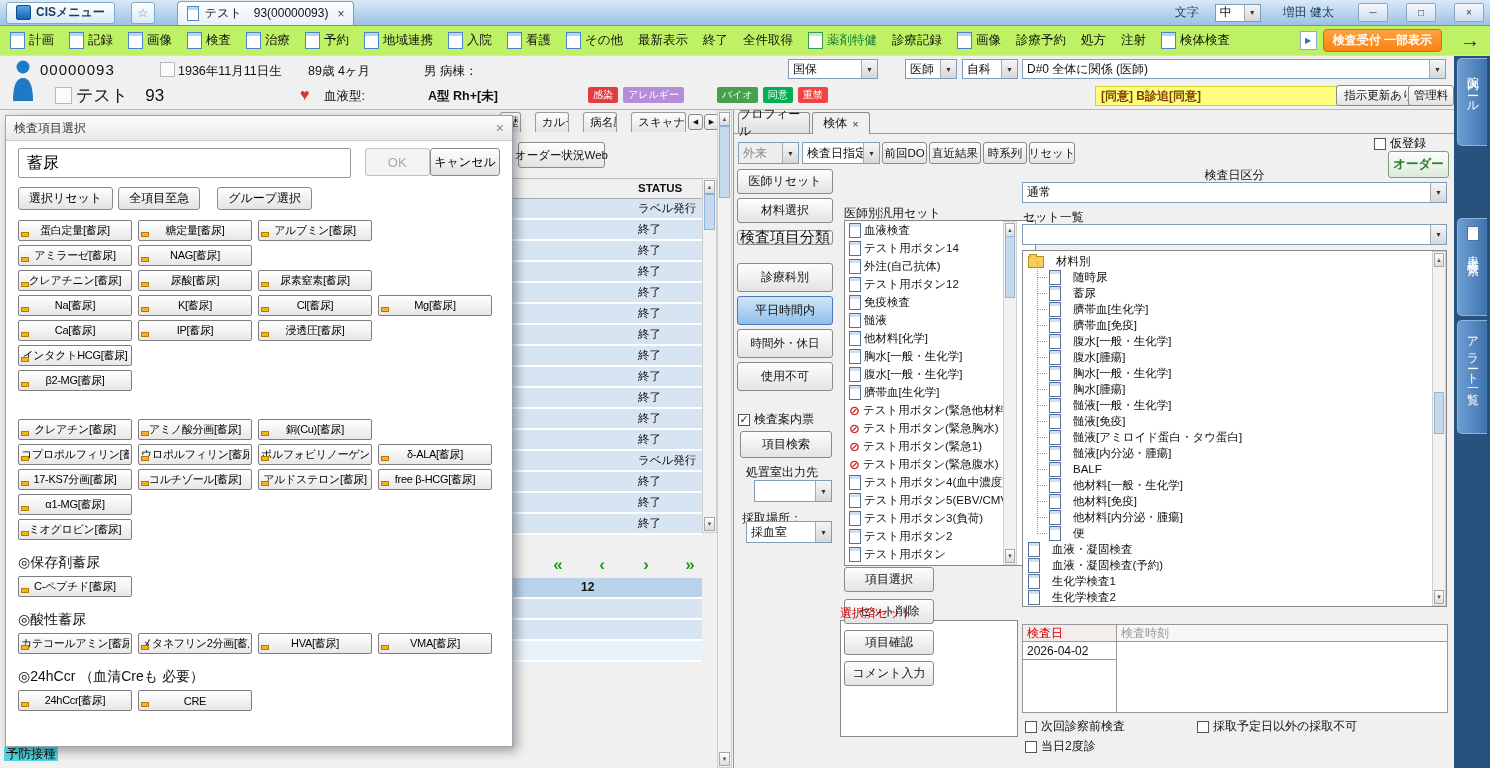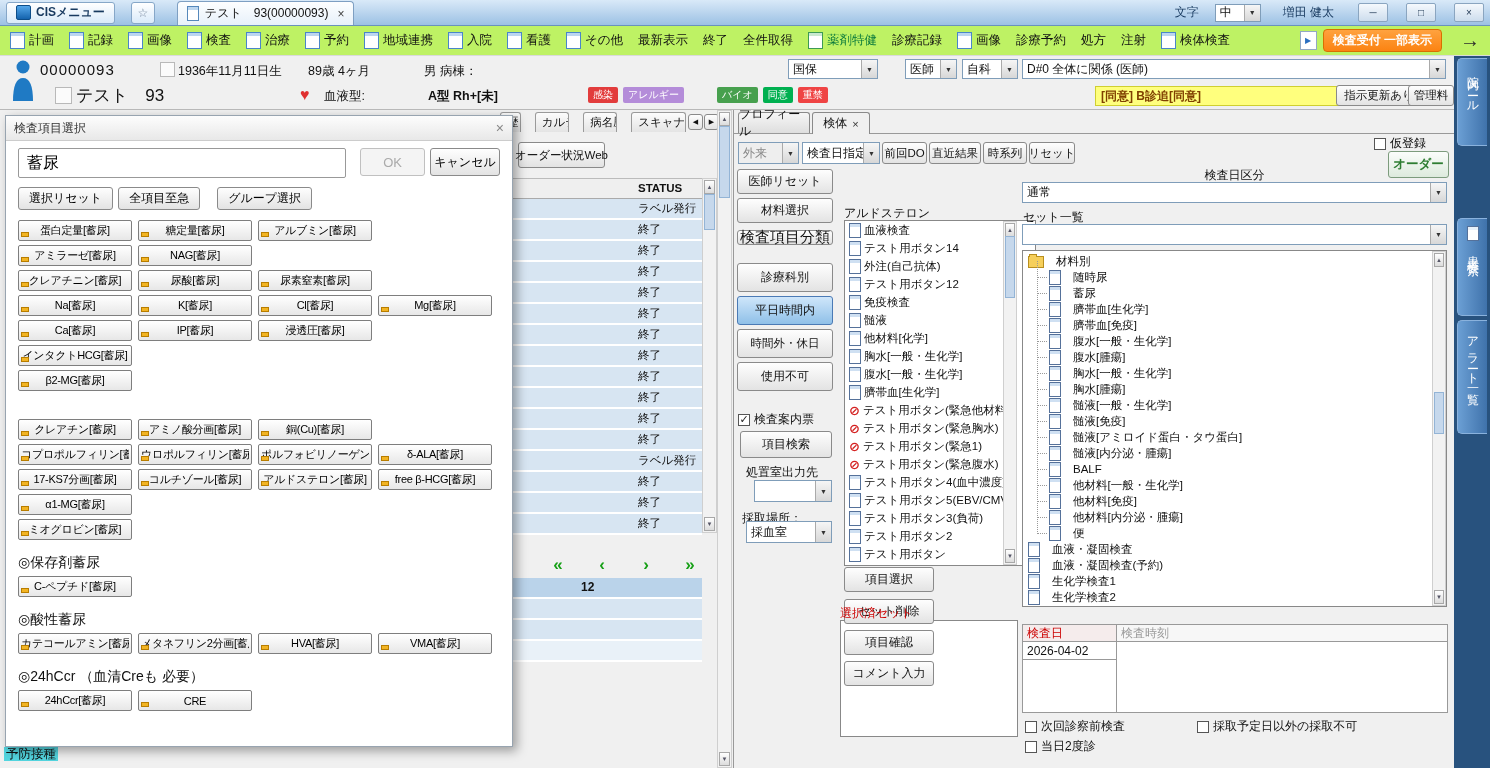--- a/index.html
+++ b/index.html
@@ -105,21 +105,21 @@
     border:1px solid #98a4b0;box-shadow:4px 4px 10px rgba(0,0,0,.35);z-index:30;box-sizing:border-box}
   #dlg-title{height:24px;background:linear-gradient(#fdfdfd,#e8e8e8);border-bottom:1px solid #ccc;
     display:flex;align-items:center;padding:0 8px;font-size:12px;color:#333}
   #dlg-title .x{margin-left:auto;color:#888;font-size:14px}
   #dlg-body{position:absolute;left:0;top:24px;right:0;bottom:0;padding:8px 12px;box-sizing:border-box;overflow:hidden}
   #dlg-search-row{display:flex;align-items:flex-start}
   #dlg-search{width:330px;height:28px;border:1px solid #999;border-radius:2px;font-size:16px;
     padding:0 8px;font-family:inherit;box-sizing:content-box}
   #dlg-ok{width:68px;height:28px;margin-left:14px;font-size:13px;color:#aaa;
     background:#f4f4f4;border:1px solid #c0c0c0;border-radius:3px}
-  #dlg-cancel{width:70px;height:28px;margin-left:5px;font-size:12px}
+  #dlg-cancel{width:70px;height:28px;font-size:12px}
   #dlg-top-btns{display:flex;margin-top:9px;gap:5px}
   #dlg-top-btns .btn{height:23px;padding:0 10px;font-size:12px}
   #dlg-top-btns .btn.grp{margin-left:12px}
   .dlg-row{display:flex;gap:6px;margin-bottom:4px}
   .dlg-btn{position:relative;width:114px;height:21px;flex:none;background:linear-gradient(#ffffff,#e7e7e7);
     border:1px solid #7e7e7e;border-radius:2px;font-size:11px;overflow:hidden;white-space:nowrap;
     display:flex;align-items:center;justify-content:center;padding:0 2px;box-sizing:border-box;font-family:inherit}
   .dlg-btn .mark{position:absolute;left:2px;bottom:3px;width:8px;height:5px;background:#f2b423;border:1px solid #b87d00;box-sizing:border-box}
   .dlg-btn .dlg-lbl{overflow:hidden;text-overflow:clip;letter-spacing:-0.3px}
   #dlg-g1{margin-top:10px}
@@ -416,21 +416,21 @@
       <div class="btn" id="btn-order" style="position:absolute;left:654px;top:41px;width:61px;height:27px;font-size:12.5px">オーダー</div>
 
       <div class="btn" style="position:absolute;left:3px;top:59px;width:96px;height:25px">医師リセット</div>
       <div class="btn" style="position:absolute;left:3px;top:88px;width:96px;height:25px">材料選択</div>
       <div class="btn" style="position:absolute;left:3px;top:120px;width:96px;height:15px;font-size:15px">検査項目分類</div>
       <div class="btn" style="position:absolute;left:3px;top:153px;width:96px;height:29px">診療科別</div>
       <div class="btn active-blue" style="position:absolute;left:3px;top:186px;width:96px;height:29px">平日時間内</div>
       <div class="btn" style="position:absolute;left:3px;top:219px;width:96px;height:29px;font-size:11.5px">時間外・休日</div>
       <div class="btn" style="position:absolute;left:3px;top:252px;width:96px;height:29px">使用不可</div>
 
-      <span class="rp-lbl" style="left:110px;top:95px">アルドステロン</span>
+      <span class="rp-lbl" style="left:110px;top:95px">医師別汎用セット</span>
       <div class="box-white" style="left:110px;top:110px;width:192px;height:346px;padding:0 14px 2px 2px">
         <div id="set-list">
             <div class="set-item">
               <span class="page-ic"></span>
               <span>血液検査</span>
             </div>
             <div class="set-item">
               <span class="page-ic"></span>
               <span>テスト用ボタン14</span>
             </div>

